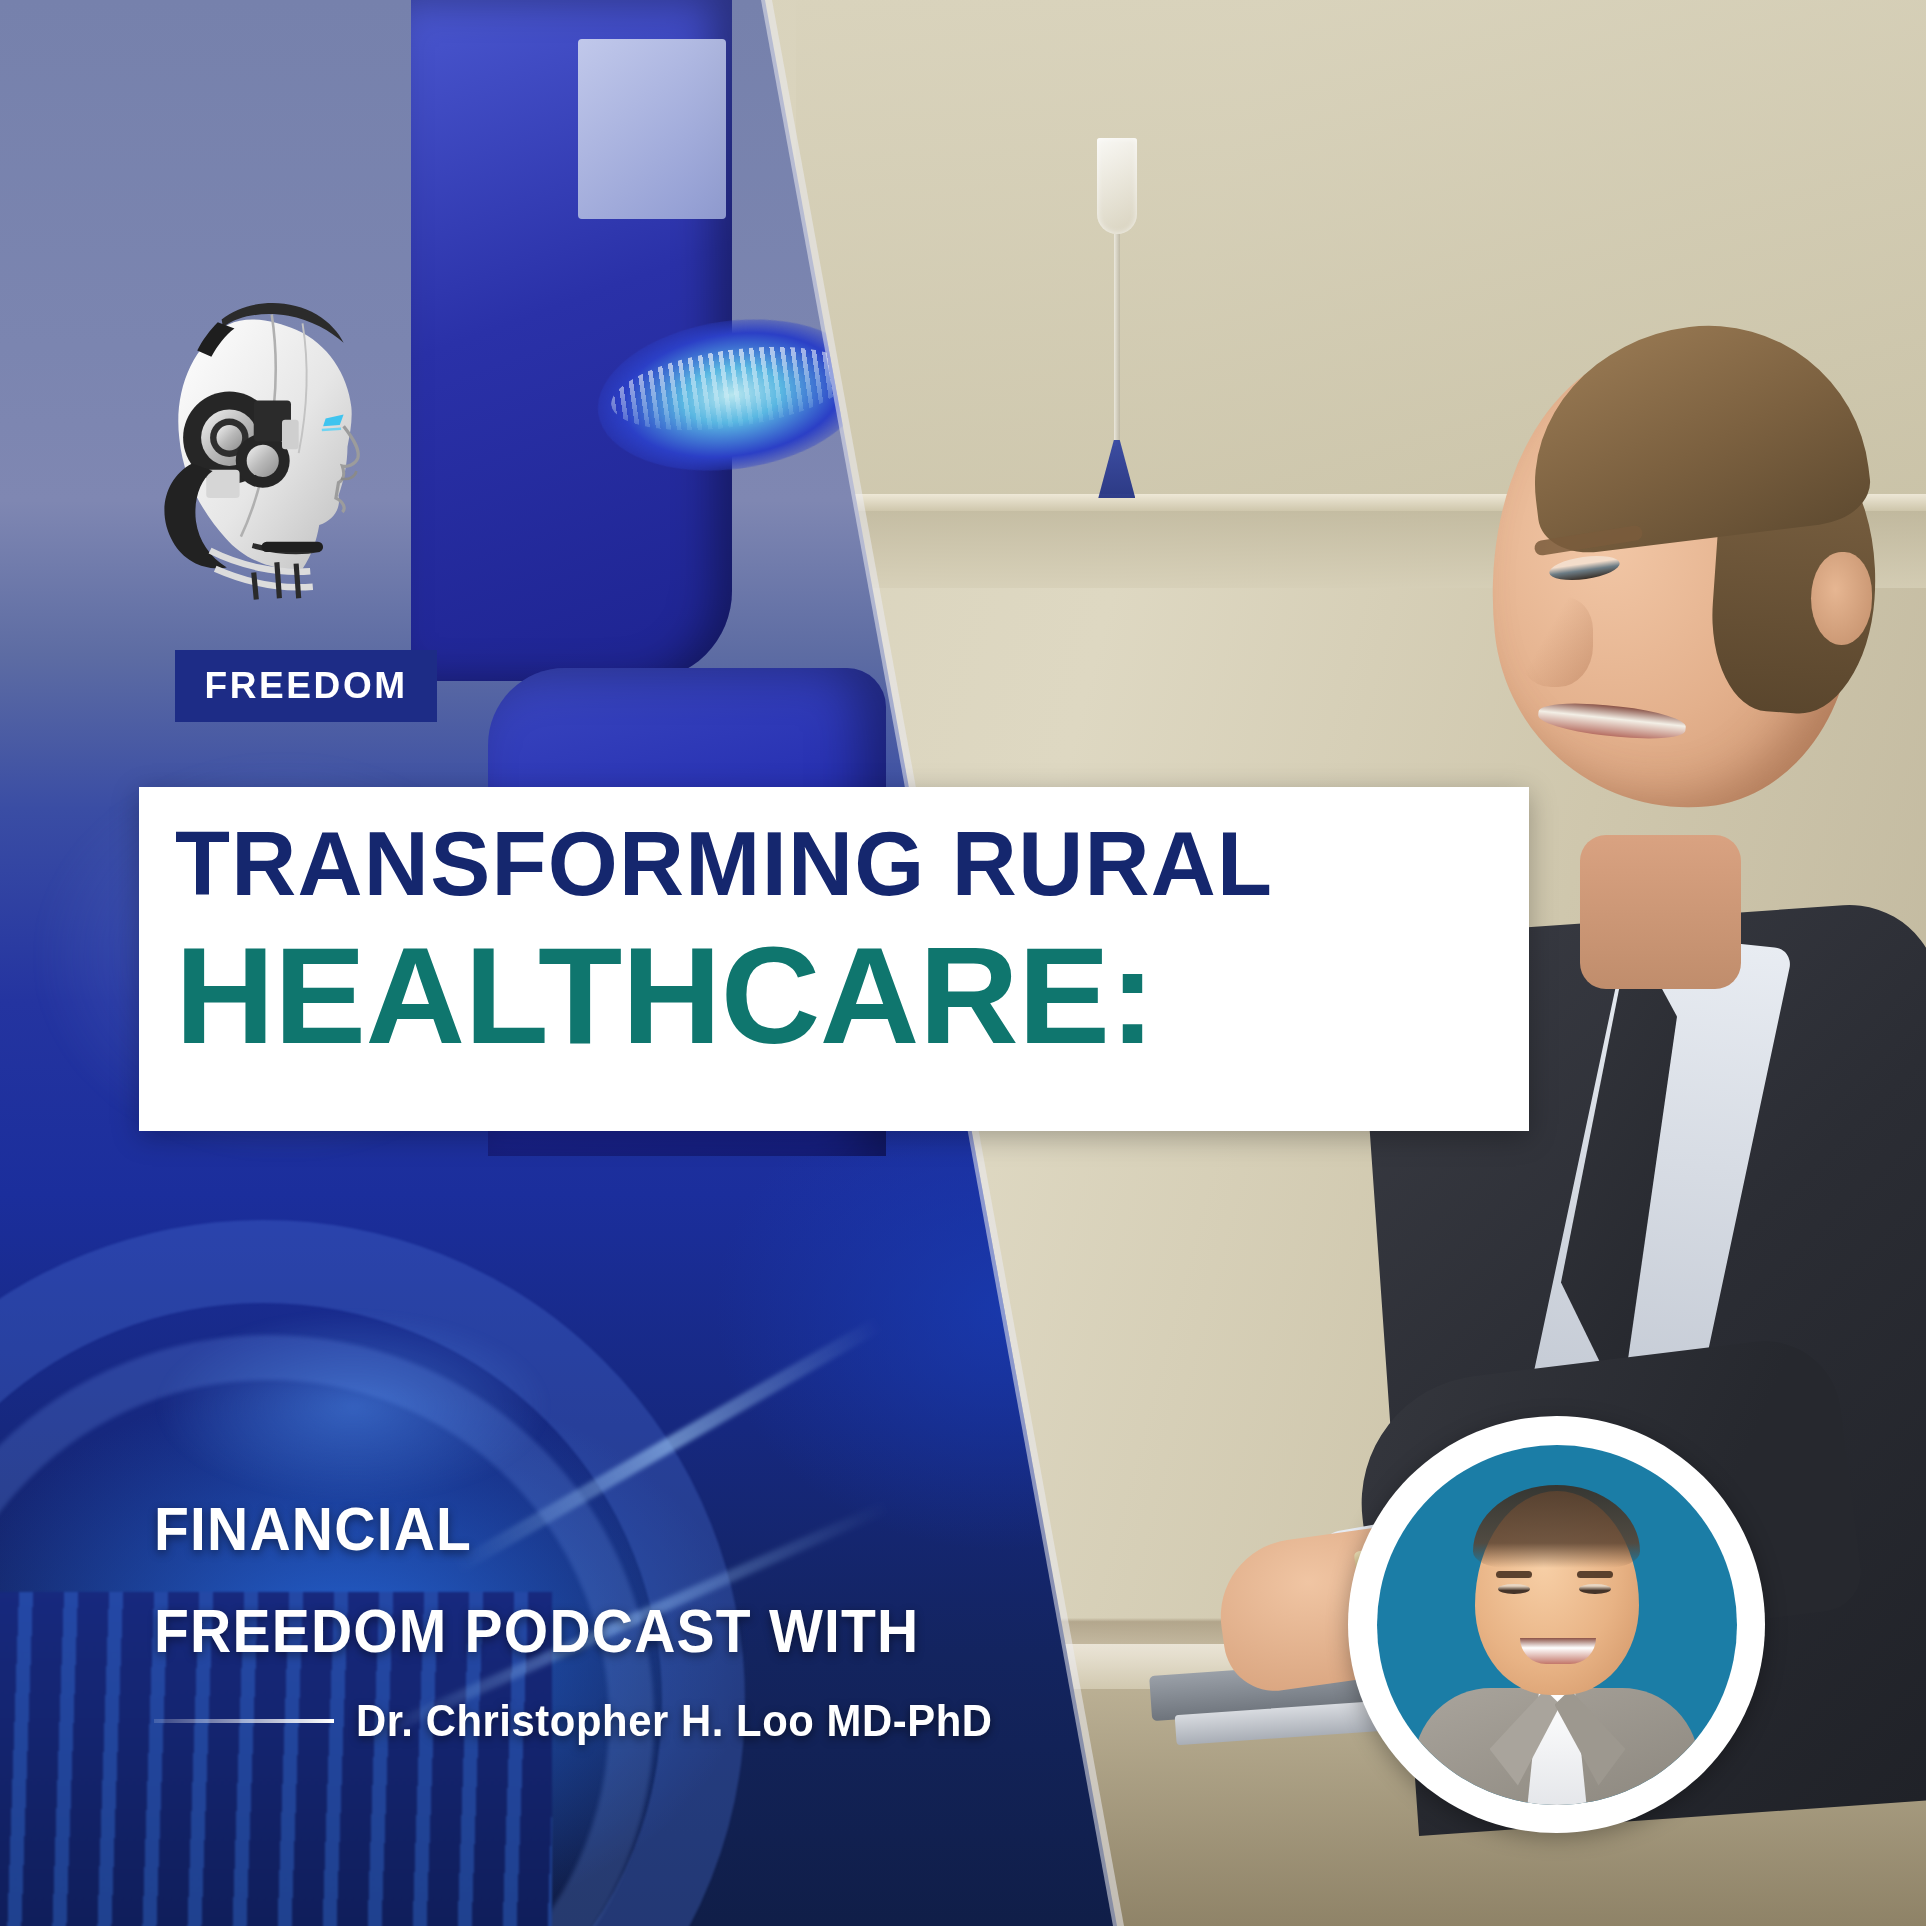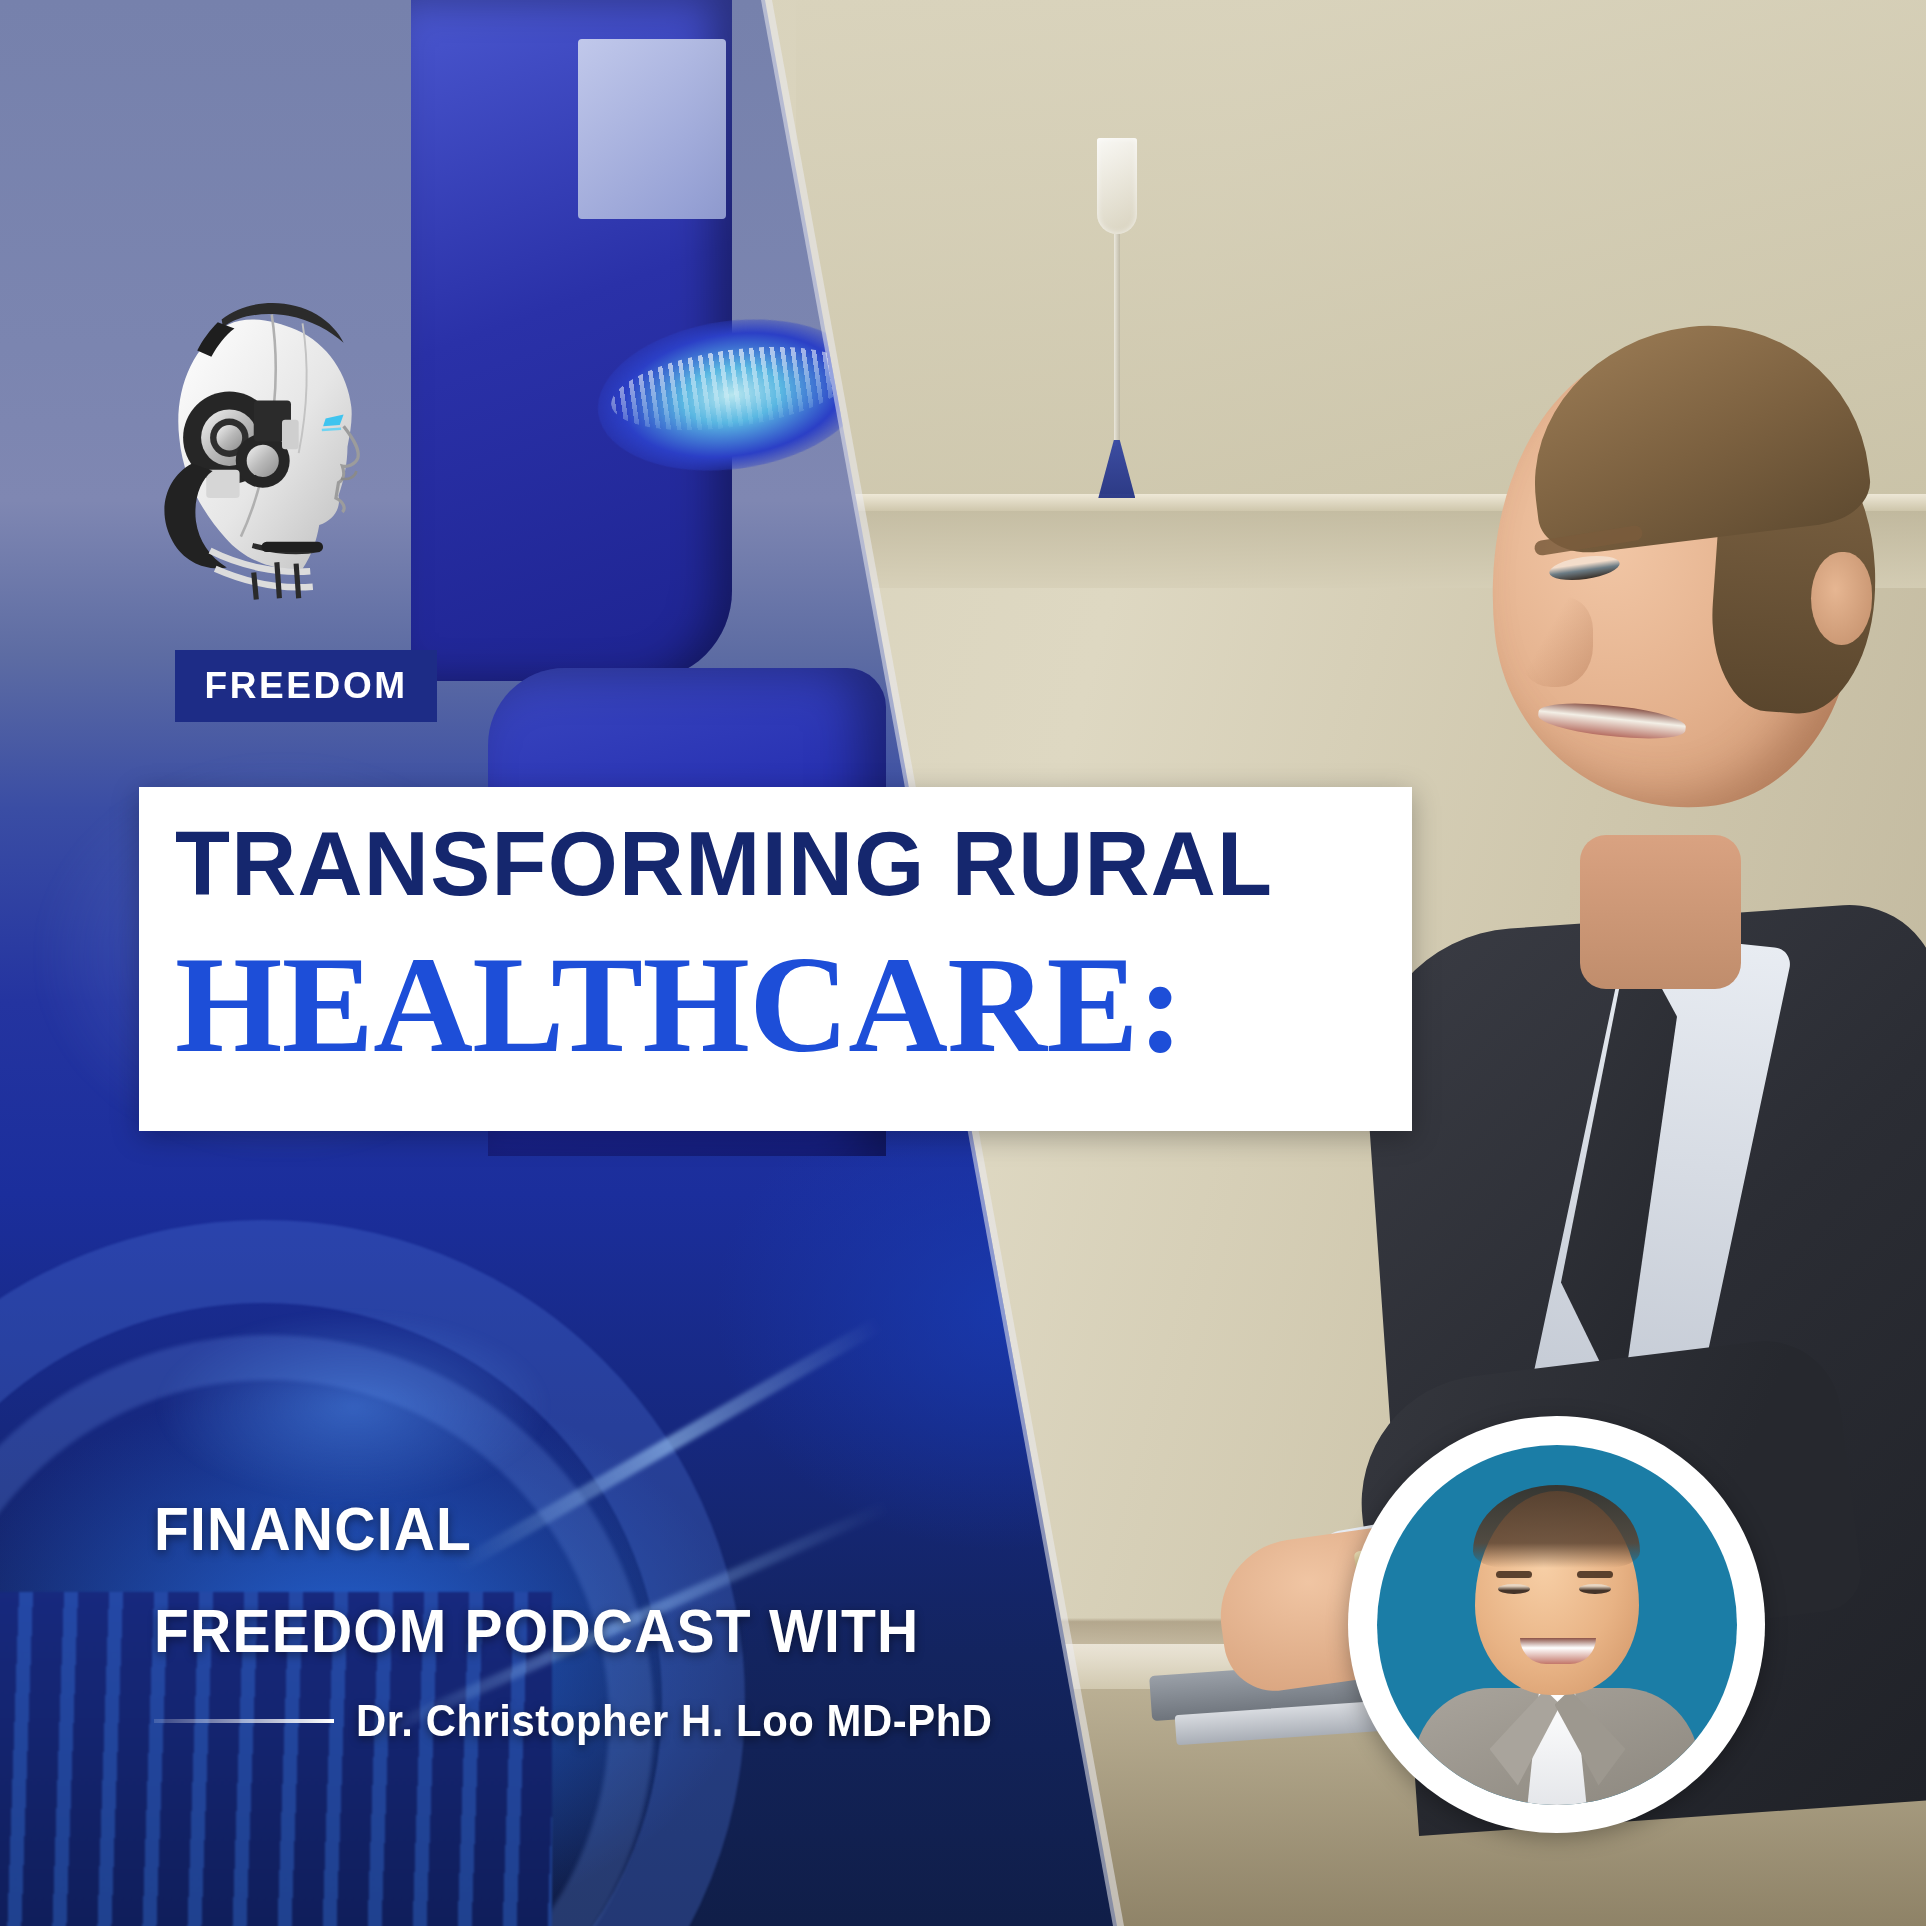--- a/index.html
+++ b/index.html
@@ -265,36 +265,36 @@
     background:#1d2c86;
     color:#ffffff;
     font-size:37px; font-weight:bold; letter-spacing:2.6px;
     line-height:1;
     font-family:"Liberation Sans", sans-serif;
   }
 
   
   .title-card {
     position:absolute; left:139px; top:787px;
-    width:1273px; height:344px;
+    width:1390px; height:344px;
     background:#ffffff;
     box-shadow:0 6.4px 26px rgba(0,0,0,.28);
     padding:32px 36px 0 36px;
   }
   .title-line1 {
     color:#15276e;
     font-size:90px; font-weight:bold; letter-spacing:1.3px;
     line-height:1.0; white-space:nowrap;
     font-family:"Liberation Sans", sans-serif;
   }
   .title-line2 {
-    color:#1d4ed8;
+    color:#0f766e;
     font-size:138px; font-weight:bold; letter-spacing:-0.6px;
-    line-height:1.05; white-space:nowrap; margin-top:24px;
-    font-family:Liberation Serif, serif;
+    line-height:1.05; white-space:nowrap; margin-top:14px;
+    font-family:Liberation Sans, sans-serif;
   }
 
   
   .subtitle {
     position:absolute; left:181px; top:1171px;
     width:1207px;
     text-align:center;
   }
   .subtitle span {
     color:#ffffff;

